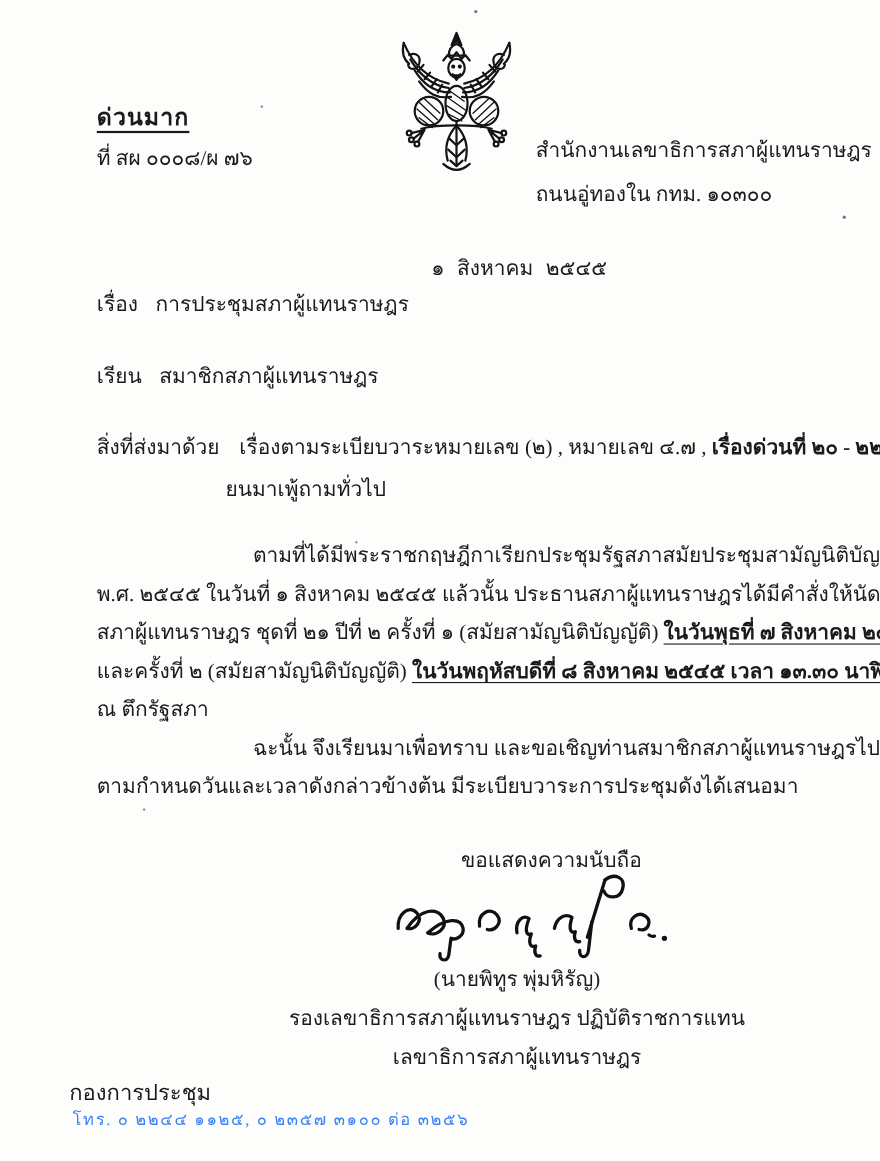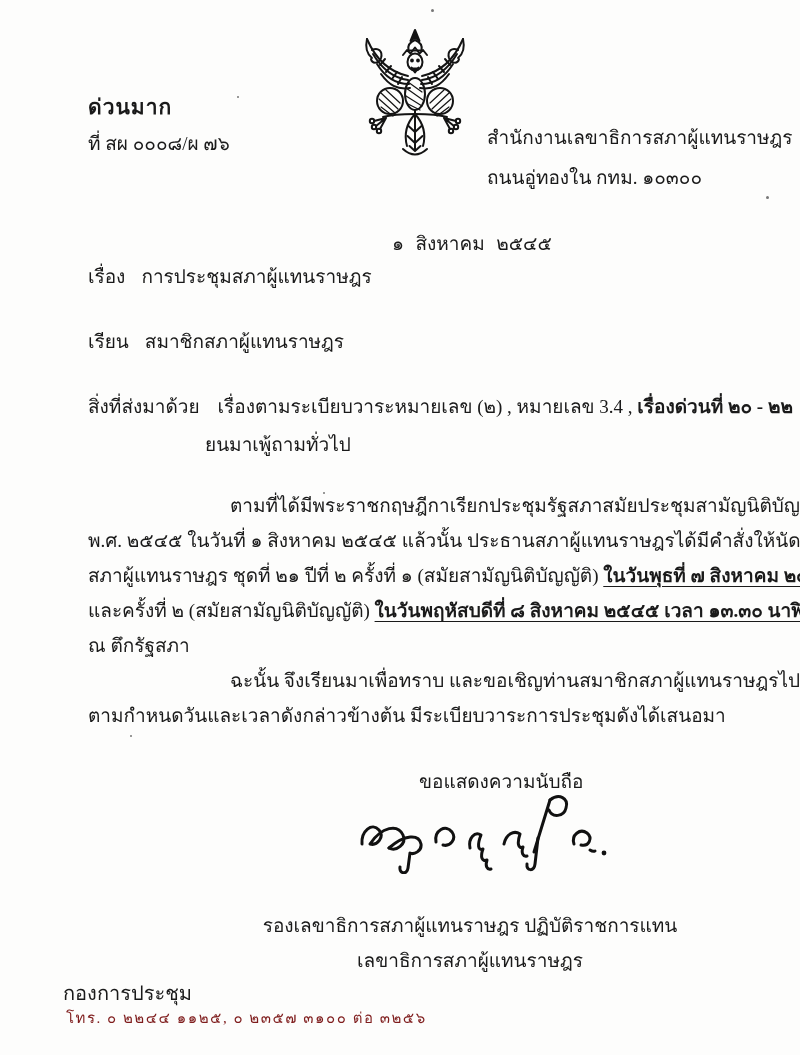--- a/index.html
+++ b/index.html
@@ -4,30 +4,30 @@
 <style>
   html,body{margin:0;padding:0;}
   .page{
     position:relative;width:800px;height:1055px;background:#fdfdfc;
     font-family:"Liberation Serif","DejaVu Serif",serif;color:#1a1a1a;
     overflow:hidden;
   }
   .abs{position:absolute;}
   .fs19{font-size:19px;}
   .nowrap{white-space:nowrap;}
-  .urgency{font-size:21px;font-weight:bold;text-underline-offset:5px;letter-spacing:1px;}
+  .urgency{font-size:21px;font-weight:bold;text-decoration:underline;text-underline-offset:5px;letter-spacing:1px;}
   .office{line-height:40px;}
   .label-gap{display:inline-block;margin-right:16px;}
   .encl-label{display:inline-block;margin-right:18px;}
   .docline{white-space:nowrap;line-height:35px;height:35px;}
   .indent{padding-left:142px;}
   .em-date{font-weight:bold;text-decoration:underline;text-underline-offset:4px;}
   .bold{font-weight:bold;}
   .center-col{text-align:center;}
-  .faded{color:#7f1d1d;font-size:15px;letter-spacing:1.5px;}
+  .faded{color:#3b82f6;font-size:15px;letter-spacing:1.5px;}
   .speck{position:absolute;background:#777;border-radius:50%;}
   svg{display:block;}
 </style>
 </head>
 <body>
 
 <div class="page">
 
   <div class="speck" style="left:431px;top:9px;width:3px;height:3px;"></div>
   <div class="speck" style="left:237px;top:96px;width:2px;height:2px;"></div>
@@ -103,21 +103,21 @@
 
   <div class="abs fs19 nowrap" style="left:88px;top:261px;">
     <span class="label-gap">เรื่อง</span><span>การประชุมสภาผู้แทนราษฎร</span>
   </div>
 
   <div class="abs fs19 nowrap" style="left:88px;top:326px;">
     <span class="label-gap">เรียน</span><span>สมาชิกสภาผู้แทนราษฎร</span>
   </div>
 
   <div class="abs fs19 nowrap" style="left:88px;top:391px;">
-    <span class="encl-label">สิ่งที่ส่งมาด้วย</span><span>เรื่องตามระเบียบวาระหมายเลข (๒) , หมายเลข 3.4 , </span><span class="bold">เรื่องด่วนที่ ๒๐ - ๒๒</span>
+    <span class="encl-label">สิ่งที่ส่งมาด้วย</span><span>เรื่องตามระเบียบวาระหมายเลข (๒) , หมายเลข ๔.๗ , </span><span class="bold">เรื่องด่วนที่ ๒๐ - ๒๒</span>
   </div>
   <div class="abs fs19 nowrap" style="left:205px;top:429px;">ยนมาเพู้ถามทั่วไป</div>
 
   <div class="abs fs19" style="left:88px;top:488px;width:680px;">
     <div class="docline indent">ตามที่ได้มีพระราชกฤษฎีกาเรียกประชุมรัฐสภาสมัยประชุมสามัญนิติบัญญัติ</div>
     <div class="docline">พ.ศ. ๒๕๔๕ ในวันที่ ๑ สิงหาคม ๒๕๔๕ แล้วนั้น ประธานสภาผู้แทนราษฎรได้มีคำสั่งให้นัดประชุม</div>
     <div class="docline"><span>สภาผู้แทนราษฎร ชุดที่ ๒๑ ปีที่ ๒ ครั้งที่ ๑ (สมัยสามัญนิติบัญญัติ) </span><span class="em-date">ในวันพุธที่ ๗ สิงหาคม ๒๕๔๕</span></div>
     <div class="docline"><span>และครั้งที่ ๒ (สมัยสามัญนิติบัญญัติ) </span><span class="em-date">ในวันพฤหัสบดีที่ ๘ สิงหาคม ๒๕๔๕ เวลา ๑๓.๓๐ นาฬิกา</span></div>
     <div class="docline">ณ ตึกรัฐสภา</div>
   </div>
@@ -140,19 +140,20 @@
         <path d="M204,10 L188,62"></path>
         <path d="M204,10 c9,-7 19,-2 16,8 c-2,9 -14,10 -17,2"></path>
         <path d="M192,48 l-3,26 c-1,8 -9,7 -8,0"></path>
         <path d="M228,54 c-3,-9 6,-16 13,-11 c6,5 2,14 -6,12"></path>
         <path d="M244,60 q3,2 5,1"></path>
       </g>
       <circle cx="258" cy="63" r="2.4" fill="#111"></circle>
     </svg>
   </div>
 
+  <div class="abs fs19 center-col" style="left:230px;top:874px;width:480px;">(นายพิทูร พุ่มหิรัญ)</div>
   <div class="abs fs19 center-col" style="left:230px;top:910px;width:480px;">รองเลขาธิการสภาผู้แทนราษฎร ปฏิบัติราชการแทน</div>
   <div class="abs fs19 center-col" style="left:230px;top:945px;width:480px;">เลขาธิการสภาผู้แทนราษฎร</div>
 
   <div class="abs" style="left:63px;top:977px;font-size:20px;text-align:right;">กองการประชุม</div>
   <div class="abs faded nowrap" style="left:66px;top:1006px;">โทร. ๐ ๒๒๔๔ ๑๑๒๕, ๐ ๒๓๕๗ ๓๑๐๐ ต่อ ๓๒๕๖</div>
 
 </div>
 
 </body></html>

